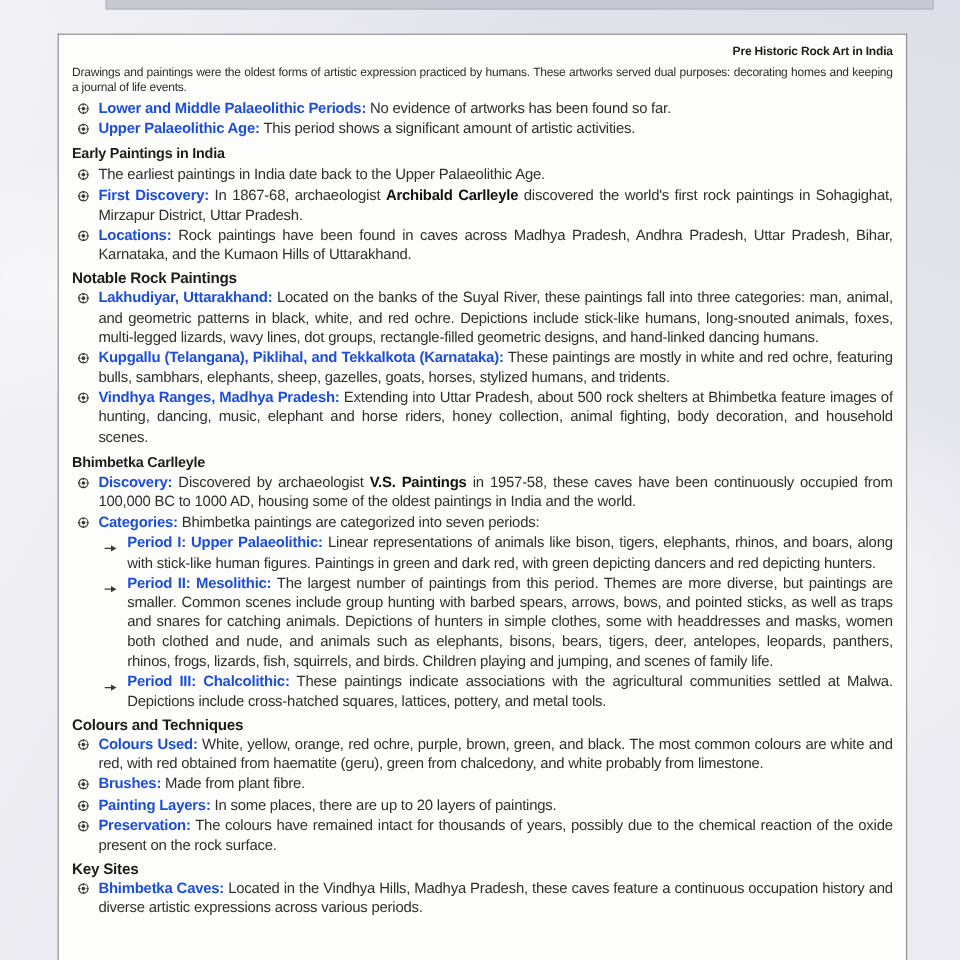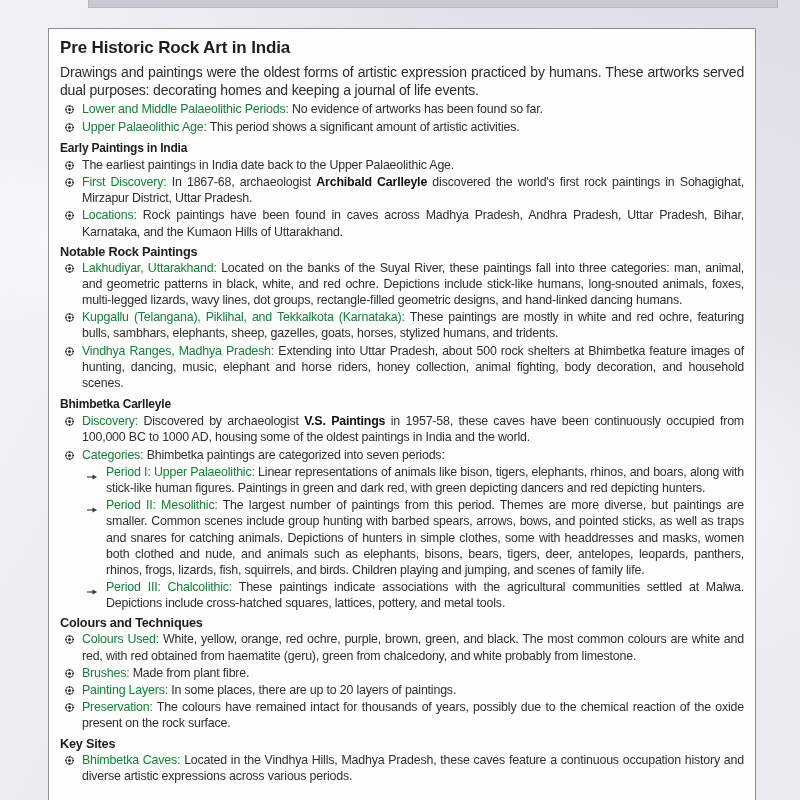--- a/index.html
+++ b/index.html
@@ -47,31 +47,31 @@
     width: 708px;
     height: 800px;
     background: #fdfdfb;
     border: 1px solid #8e8e8e;
     border-bottom: none;
     padding: 7px 11px 0 11px;
     overflow: hidden;
   }
 
   .doc-title {
-    text-align: left;
-    font-size: 17px;
+    text-align: right;
+    font-size: 10px;
     font-weight: 700;
     color: #1d1d1d;
     letter-spacing: -0.15px;
     margin: 2px 0 5px 0;
   }
 
   p.intro {
     margin: 0 0 2px 0;
-    font-size: 14px;
+    font-size: 10px;
     line-height: 1.30;
     color: #2c2c2c;
     text-align: justify;
     letter-spacing: -0.18px;
   }
 
   h2.sec-lg {
     font-size: 12px;
     font-weight: 700;
     color: #1d1d1d;
@@ -124,21 +124,21 @@
     text-align: justify;
     letter-spacing: -0.18px;
   }
   ul.sub > li > .bullet-icon {
     position: absolute;
     left: 5px; top: 5px;
     width: 11px; height: 8px;
   }
   .sub-wrap { padding-left: 22px; margin-top: 1px; }
 
-  .lead { font-weight: 400; color: #15803d; }
+  .lead { font-weight: 700; color: #1d4ed8; }
   .strong { font-weight: 700; color: #111; }
 </style>
 </head>
 <body>
 
 <div class="page-bg"></div>
 
 <div class="prev-card">
   
 </div>

